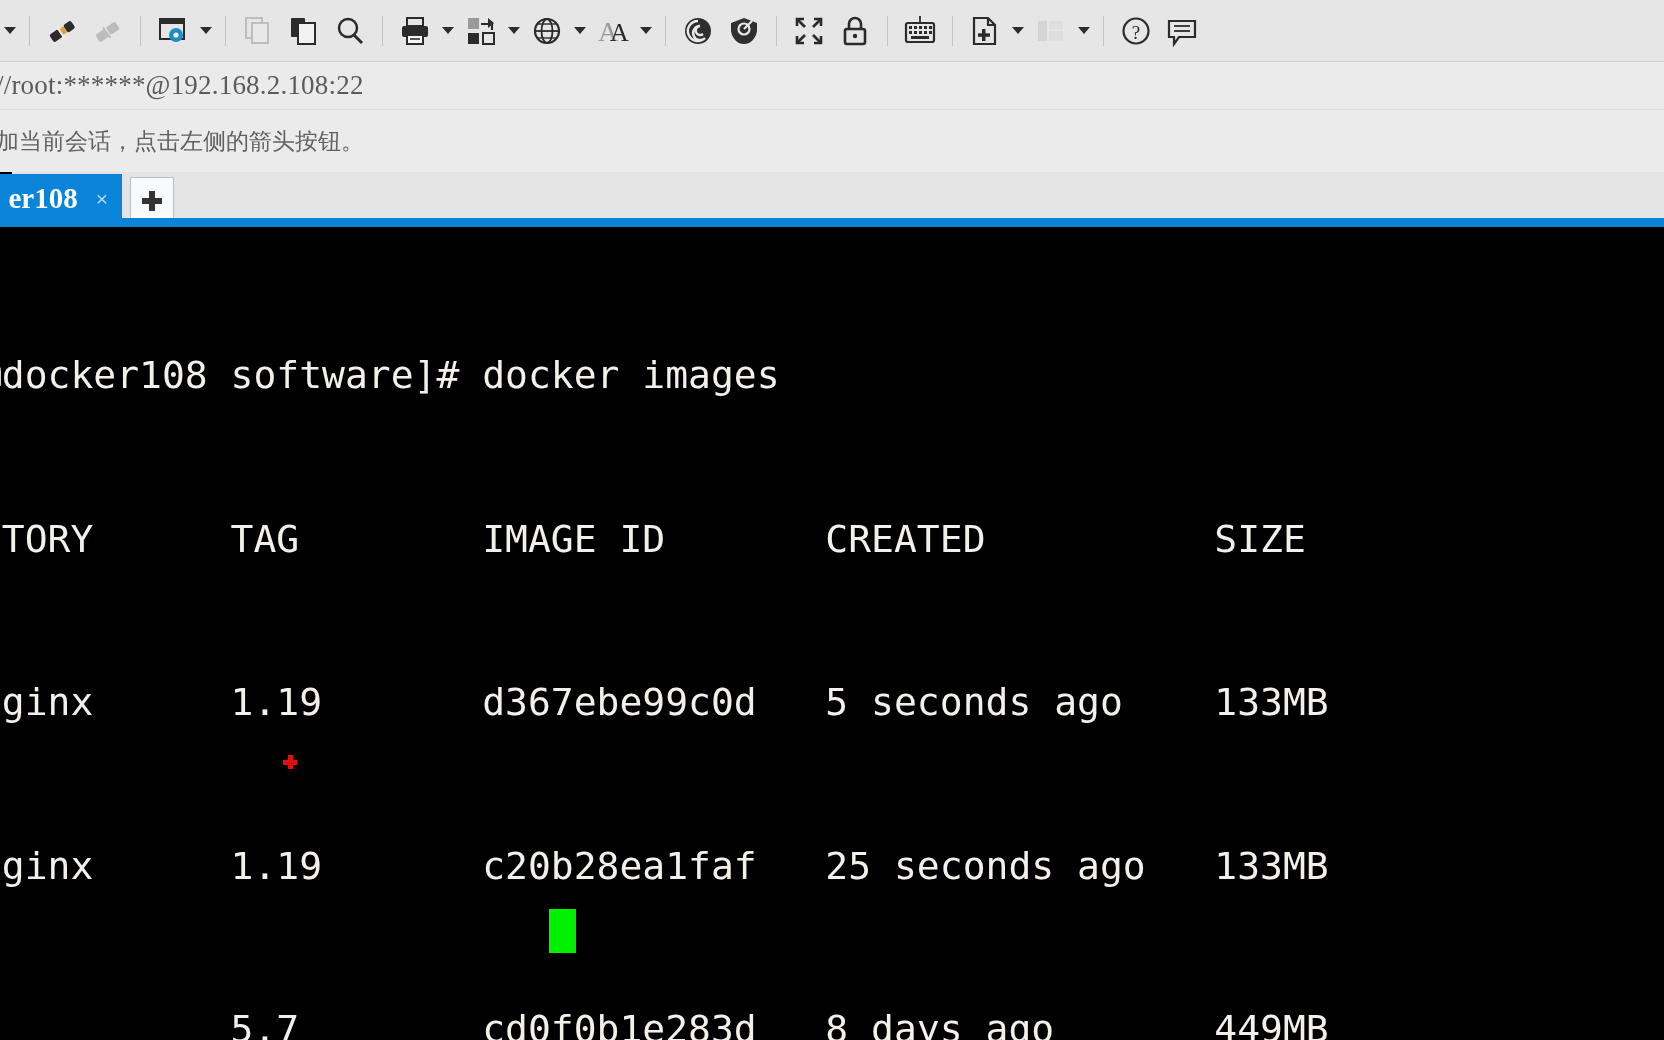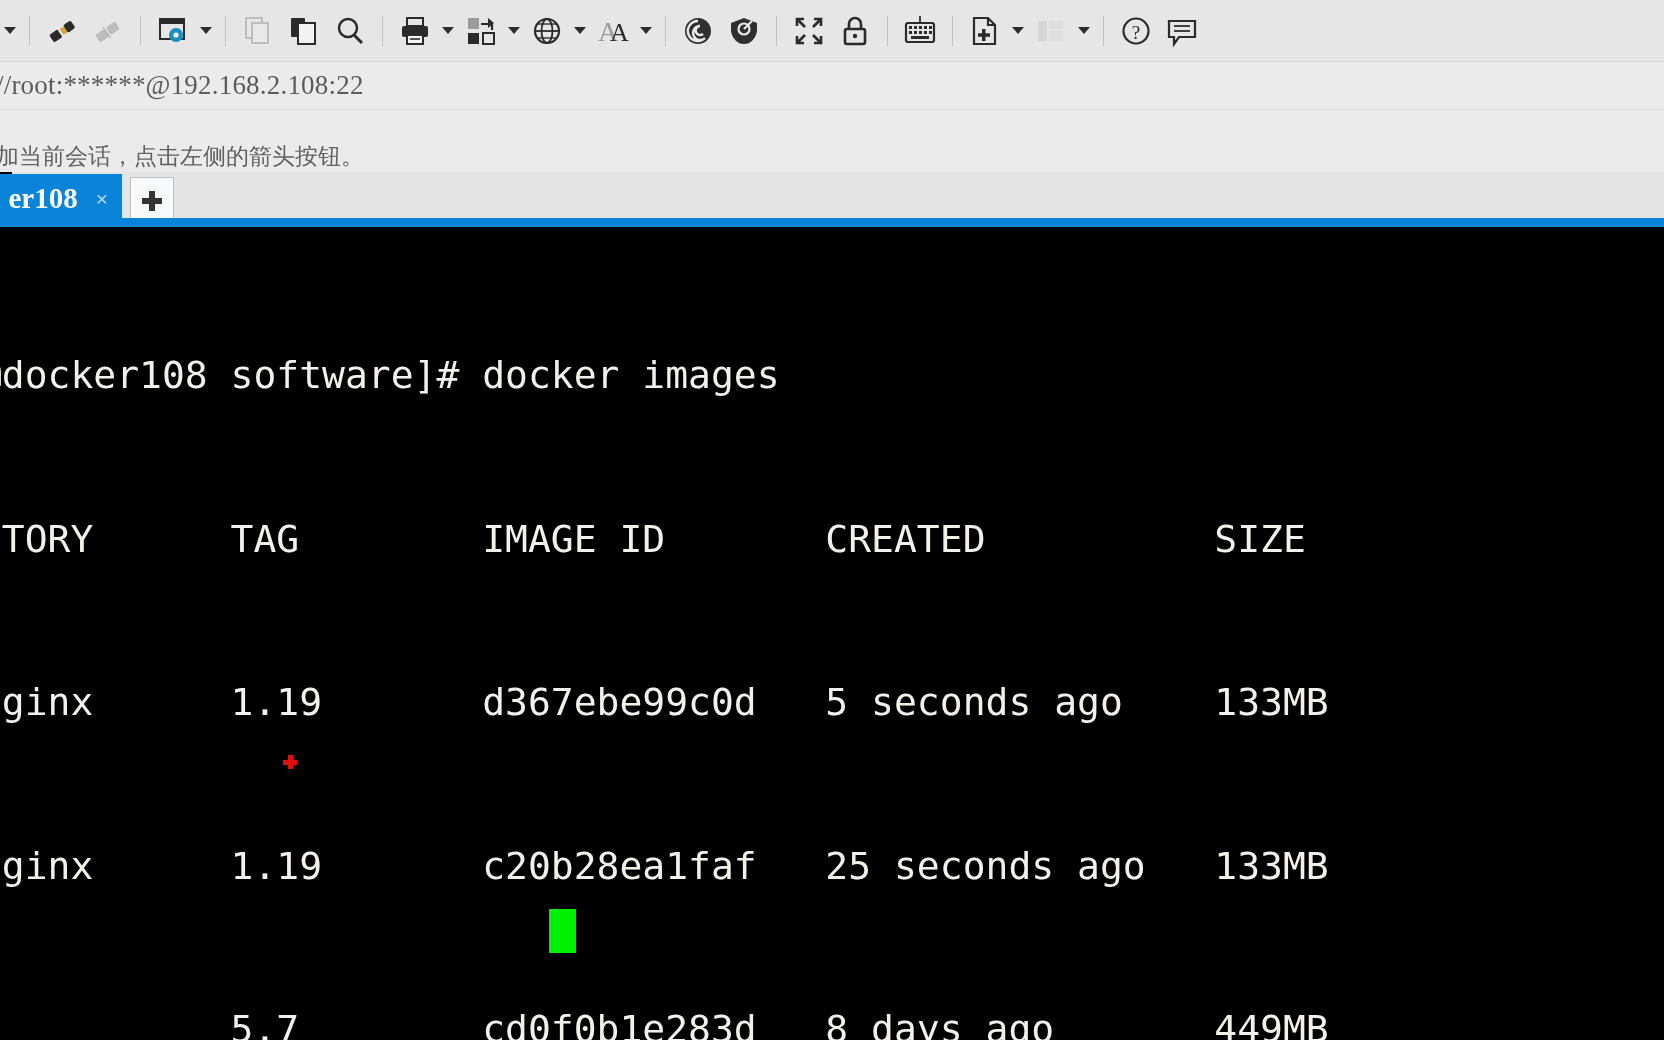--- a/index.html
+++ b/index.html
@@ -70,21 +70,21 @@
   }
 
   
   .noticebar {
     position: absolute;
     top: 110px; left: 0;
     width: 1664px;
     height: 62px;
     background: #ebebeb;
     display: flex;
-    align-items: flex-end;
+    align-items: center;
   }
   .notice-text {
     font-family: "DejaVu Sans", sans-serif;
     font-size: 23px;
     color: #616161;
     white-space: nowrap;
     margin-left: -4px;
   }
 
   

